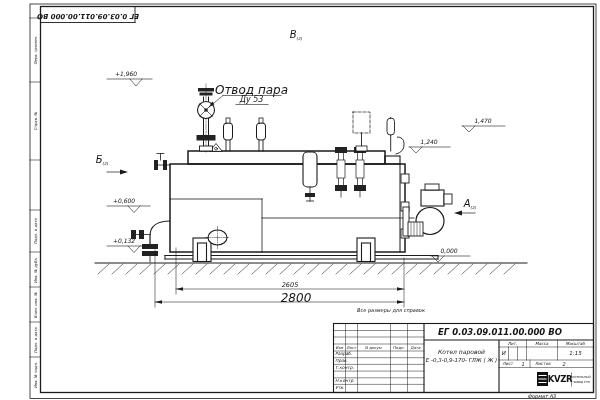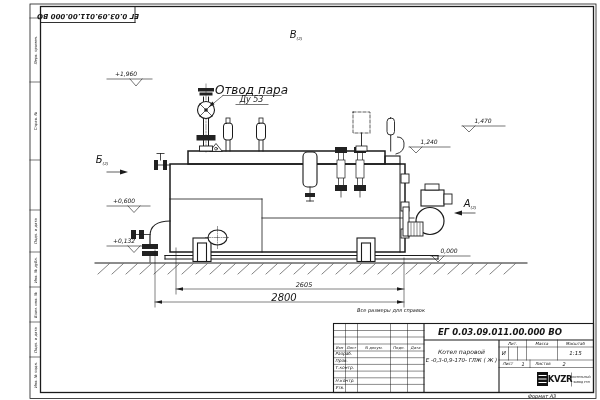--- a/index.html
+++ b/index.html
@@ -191,22 +191,22 @@
 <span class="lbl" style="left:102px;top:160px;font-size:10px"><span>Б</span><span class="ss">(2)</span></span>
 <span class="lbl" style="left:470px;top:204px;font-size:10px"><span>А</span><span class="ss">(2)</span></span>
 
 <span class="lbl" style="left:126px;top:74px;font-size:6px">+1,960</span>
 <span class="lbl" style="left:483px;top:121px;font-size:6px">1,470</span>
 <span class="lbl" style="left:429px;top:142px;font-size:6px">1,240</span>
 <span class="lbl" style="left:124px;top:201px;font-size:6px">+0,600</span>
 <span class="lbl" style="left:124px;top:241px;font-size:6px">+0,132</span>
 <span class="lbl" style="left:449px;top:251px;font-size:6px">0,000</span>
 
-<span class="lbl" style="left:304px;top:285px;font-size:6.5px">2605</span>
-<span class="lbl" style="left:284px;top:298px;font-size:10px">2800</span>
+<span class="lbl" style="left:290px;top:285px;font-size:6.5px">2605</span>
+<span class="lbl" style="left:296px;top:298px;font-size:12px">2800</span>
 <span class="lbl" style="left:391px;top:310px;font-size:5px">Все размеры для справок</span>
 
 <span class="lbl b" style="left:500px;top:331.7px;font-size:8.5px">ЕГ 0.03.09.011.00.000  ВО</span>
 <span class="lbl" style="left:461.5px;top:351.5px;font-size:6px">Котел паровой</span>
 <span class="lbl" style="left:461.5px;top:360.5px;font-size:5.5px">Е -0,3-0,9-170- ГЛЖ ( Ж )</span>
 
 <span class="lbl" style="left:339.5px;top:347.5px;font-size:3.8px">Изм</span>
 <span class="lbl" style="left:351.5px;top:347.5px;font-size:3.8px">Лист</span>
 <span class="lbl" style="left:374px;top:347.5px;font-size:3.8px">N докум.</span>
 <span class="lbl" style="left:399px;top:347.5px;font-size:3.8px">Подп.</span>

